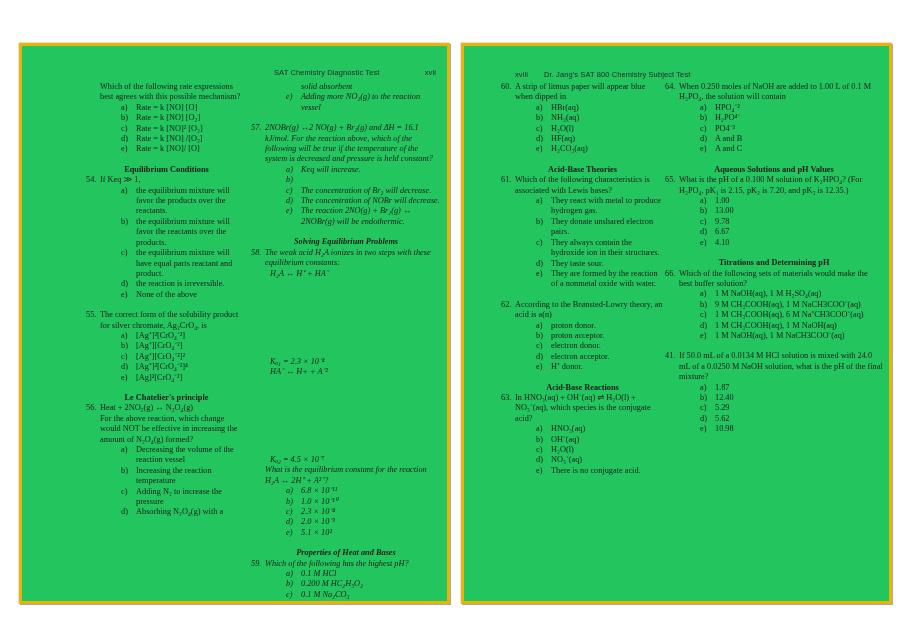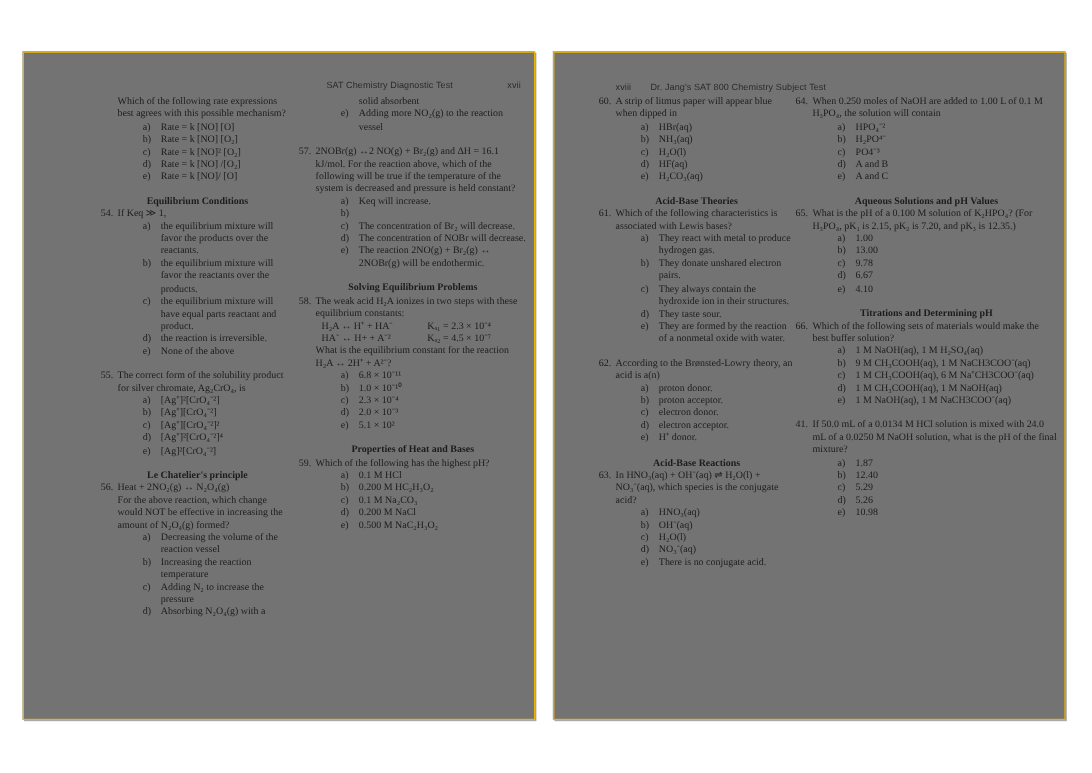--- a/index.html
+++ b/index.html
@@ -3,51 +3,51 @@
 <meta charset="utf-8">
 <title>SAT Chemistry Book Spread</title>
 <style>
   html,body{margin:0;padding:0;}
   body{
     width:910px;height:644px;background:#ffffff;position:relative;
     font-family:"Liberation Serif", serif;color:#1c1c1c;
     -webkit-font-smoothing:antialiased;
   }
   .page{
-    position:absolute;top:43px;width:425px;height:555px;background:#737373;
-    border:1px solid #eab308;box-shadow:1px 1px 0 #a9a9a9, -0.5px -0.5px 0 #c9c9c9;
+    position:absolute;top:43px;width:425px;height:555px;background:#22c55e;
+    border:3px solid #eab308;box-shadow:1px 1px 0 #a9a9a9, -0.5px -0.5px 0 #c9c9c9;
     overflow:hidden;
   }
   #page-1{left:19px;}
   #page-2{left:461px;}
   .pheader{
     position:absolute;font-family:"Liberation Sans", sans-serif;
     font-size:7.5px;line-height:9px;color:#2a2a2a;letter-spacing:0.1px;
   }
   #page-1 .pheader{top:22px;left:252px;right:11px;display:flex;justify-content:space-between;}
   #page-2 .pheader{top:24px;left:51px;display:flex;gap:16px;}
   .cols{position:absolute;top:36px;left:0;right:0;display:flex;}
   #page-1 .cols{padding-left:64px;padding-right:6px;gap:4px;}
   #page-2 .cols{padding-left:37px;padding-right:6px;gap:1px;}
   .col{font-size:8.3px;line-height:10.4px;}
   #page-1 .c1{width:161px;flex:0 0 auto;}
-  #page-1 .c2{flex:1;}
+  #page-1 .c2{flex:1;font-style:italic;}
   #page-2 .c1{width:163px;flex:0 0 auto;}
   #page-2 .c2{flex:1;}
   .block{margin:0 0 10px 0;}
   .heading{font-weight:bold;text-align:center;}
   .heading.block{margin-bottom:0;}
   .heading.left{text-align:center;}
   .q{position:relative;padding-left:14px;}
   .qnum{position:absolute;left:0;top:0;}
   .stem{margin:0;}
   .opt{display:flex;margin-left:21px;}
   .opt-label{flex:0 0 15px;}
   .opt-text{flex:1;}
-  .const{display:flex;margin-left:5px;}
+  .const{display:flex;margin-left:5px;flex-direction:column;}
   .const-eq{flex:0 0 88px;}
   .const-k{flex:1;}
 </style>
 </head>
 <body>
 
 <div class="page" id="page-1">
   <div class="pheader">
     <span>SAT Chemistry Diagnostic Test</span>
     <span>xvii</span>
@@ -437,21 +437,21 @@
           <div class="opt">
             <span class="opt-label">b)</span>
             <span class="opt-text">12.40</span>
           </div>
           <div class="opt">
             <span class="opt-label">c)</span>
             <span class="opt-text">5.29</span>
           </div>
           <div class="opt">
             <span class="opt-label">d)</span>
-            <span class="opt-text">5.26</span>
+            <span class="opt-text">5.62</span>
           </div>
           <div class="opt">
             <span class="opt-label">e)</span>
             <span class="opt-text">10.98</span>
           </div>
         </div>
       </div>
   </div>
 </div>
 

